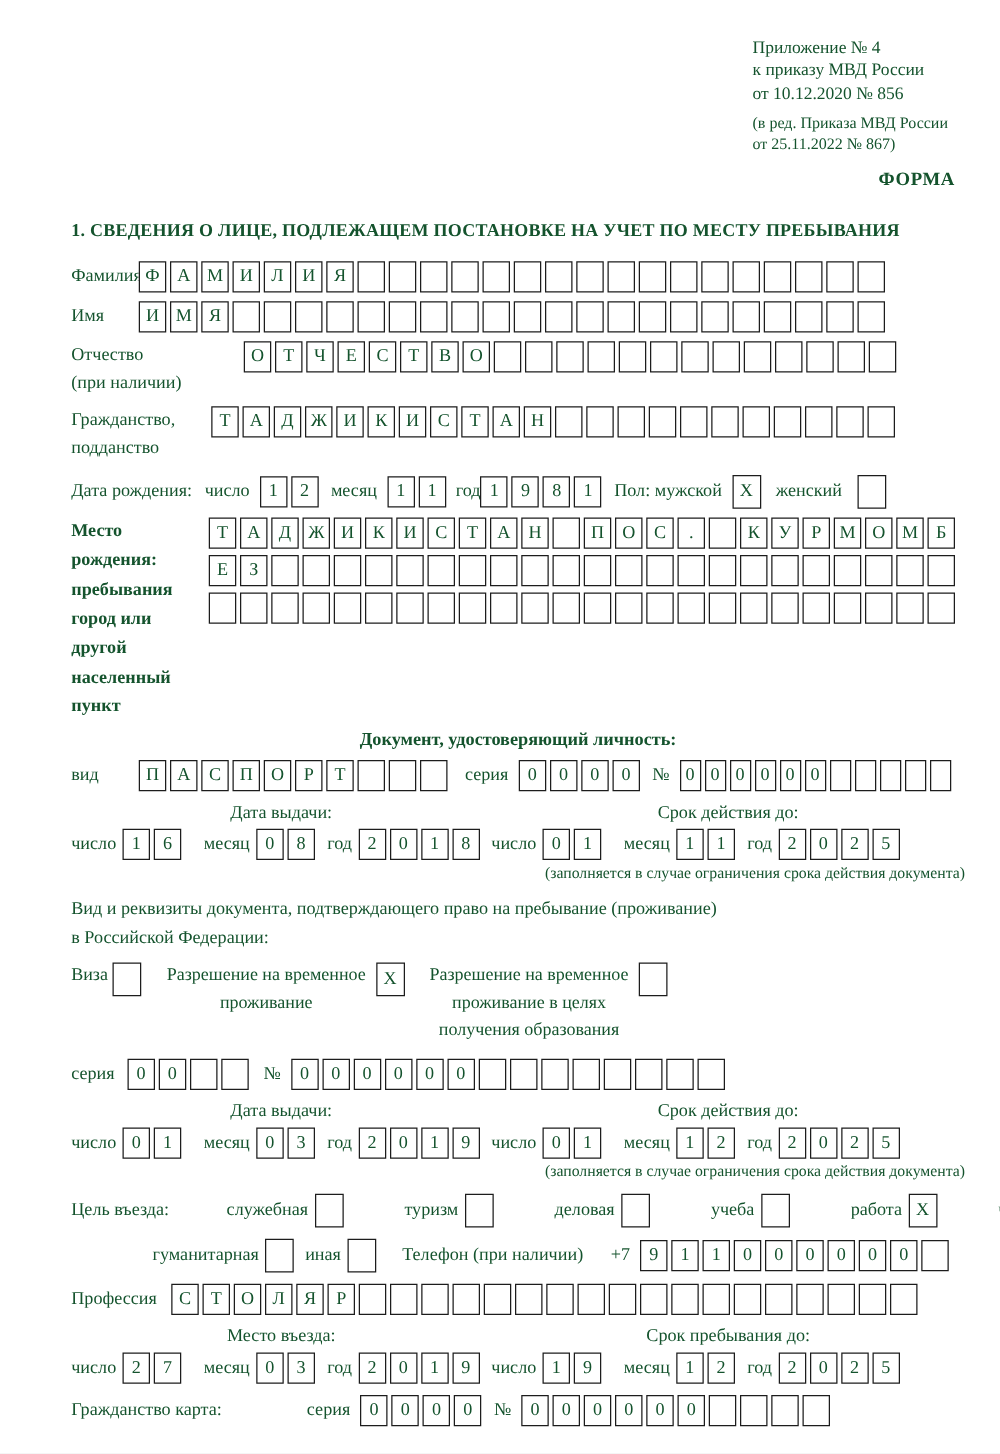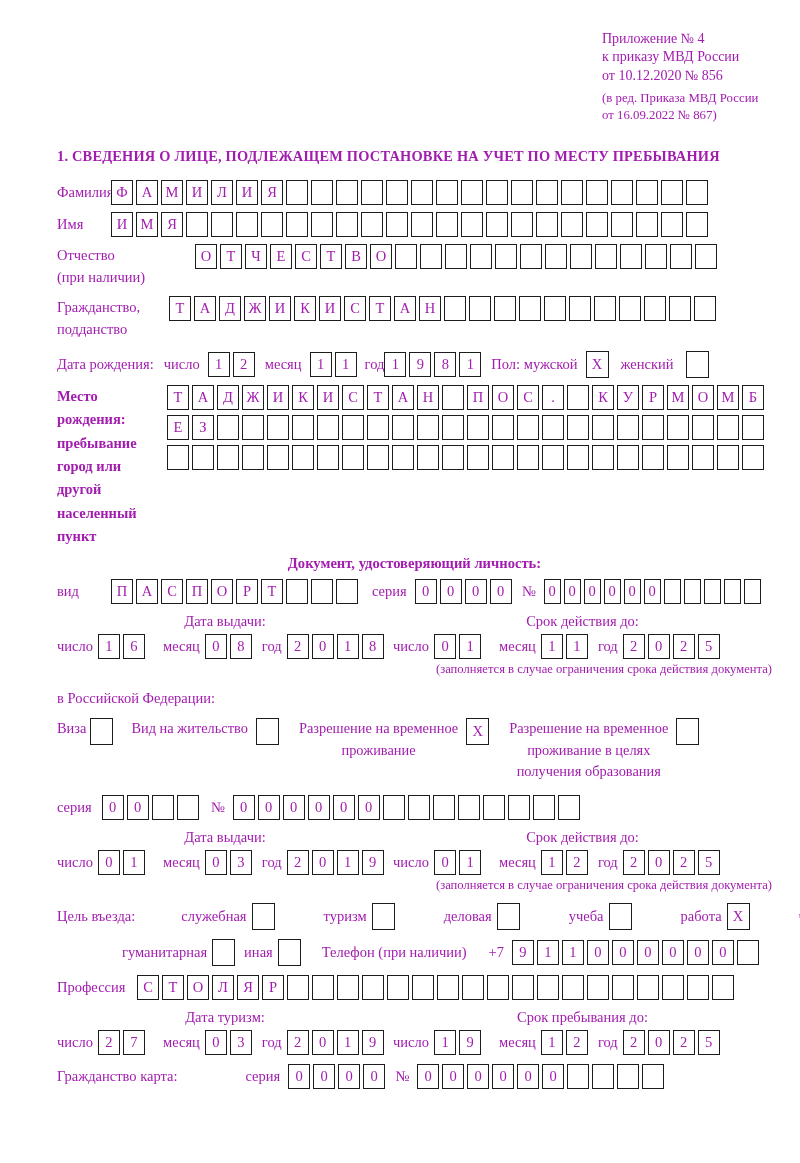--- a/index.html
+++ b/index.html
@@ -1,19 +1,19 @@
 <!DOCTYPE html>
 <html><head>
 <meta charset="utf-8">
 <style>
   html,body{margin:0;padding:0;background:#e8e8e8;}
   .page{
     width:800px;height:1163px;margin:0 auto;background:#ffffff;
     box-sizing:border-box;padding:30px 28px 0 57px;
-    font-family:"Liberation Serif","DejaVu Serif",serif;color:#a21caf;
+    font-family:"Liberation Serif","DejaVu Serif",serif;color:#14532d;
     overflow:hidden;position:relative;
   }
   
   .hdr{padding-left:545px;font-size:14px;line-height:1.32;}
   .hdr div{white-space:nowrap;}
   .hdr-amend{margin-top:5px;font-size:12.8px;line-height:1.3;}
   .forma{text-align:right;padding-right:8px;font-weight:bold;font-size:15px;margin-top:12px;letter-spacing:.5px;}
   
   .title{text-align:center;font-weight:bold;font-size:15.6px;line-height:1.5;margin-top:16px;}
   .blank-line{display:inline-block;width:66px;border-bottom:2px solid #1a1a1a;margin-left:10px;vertical-align:baseline;}
@@ -66,24 +66,25 @@
 <body>
 
 <div class="page">
 
   <div class="hdr">
     <div>Приложение № 4</div>
     <div>к приказу МВД России</div>
     <div>от 10.12.2020 № 856</div>
     <div class="hdr-amend">
       <div>(в ред. Приказа МВД России</div>
-      <div>от 16.09.2022 № 867)</div>
-    </div>
-  </div>
-
+      <div>от 25.11.2022 № 867)</div>
+    </div>
+  </div>
+
+  <div class="forma">ФОРМА</div>
 
 
   <div class="sec1">1. СВЕДЕНИЯ О ЛИЦЕ, ПОДЛЕЖАЩЕМ ПОСТАНОВКЕ НА УЧЕТ ПО МЕСТУ ПРЕБЫВАНИЯ</div>
 
   <div class="row" style="margin-top:15px;">
     <div class="lbl w-surname">Фамилия</div>
     <div class="boxes">
         <span class="cell">Ф</span>
         <span class="cell">А</span>
         <span class="cell">М</span>
@@ -227,21 +228,21 @@
       </span>
     <span class="lbl gap12">женский</span>
     <span class="boxes cb gap12">
         <span class="cell"></span>
       </span>
   </div>
 
   <div class="block">
     <div class="labels" style="width:110px;">
       <div>Место рождения:</div>
-      <div>пребывание</div>
+      <div>пребывания</div>
       <div>город или другой</div>
       <div>населенный пункт</div>
     </div>
     <div class="stack">
       <div class="boxes">
           <span class="cell">Т</span>
           <span class="cell">А</span>
           <span class="cell">Д</span>
           <span class="cell">Ж</span>
           <span class="cell">И</span>
@@ -401,33 +402,28 @@
             <span class="cell">0</span>
             <span class="cell">2</span>
             <span class="cell">5</span>
           </span>
       </div>
     </div>
   </div>
   <div class="note">(заполняется в случае ограничения срока действия документа)</div>
 
   <div class="intro">
+    <div>Вид и реквизиты документа, подтверждающего право на пребывание (проживание)</div>
     <div>в Российской Федерации:</div>
   </div>
 
   <div class="opts">
     <div class="opt">
       <span class="olbl">Виза</span>
       <span class="boxes cb" style="margin-left:4px;">
-          <span class="cell"></span>
-        </span>
-    </div>
-    <div class="opt" style="margin-left:18px;">
-      <span class="olbl">Вид на жительство</span>
-      <span class="boxes cb">
           <span class="cell"></span>
         </span>
     </div>
     <div class="opt" style="margin-left:20px;">
       <span class="olbl center">
         <div>Разрешение на временное</div>
         <div>проживание</div>
       </span>
       <span class="boxes cb">
           <span class="cell">X</span>
@@ -620,21 +616,21 @@
         <span class="cell"></span>
         <span class="cell"></span>
         <span class="cell"></span>
         <span class="cell"></span>
         <span class="cell"></span>
       </span>
   </div>
 
   <div class="dates">
     <div class="dcol left">
-      <div class="dhead">Дата туризм:</div>
+      <div class="dhead">Место въезда:</div>
       <div class="drow">
         <span class="lbl">число</span>
         <span class="boxes">
             <span class="cell">2</span>
             <span class="cell">7</span>
           </span>
         <span class="lbl gap8">месяц</span>
         <span class="boxes">
             <span class="cell">0</span>
             <span class="cell">3</span>

